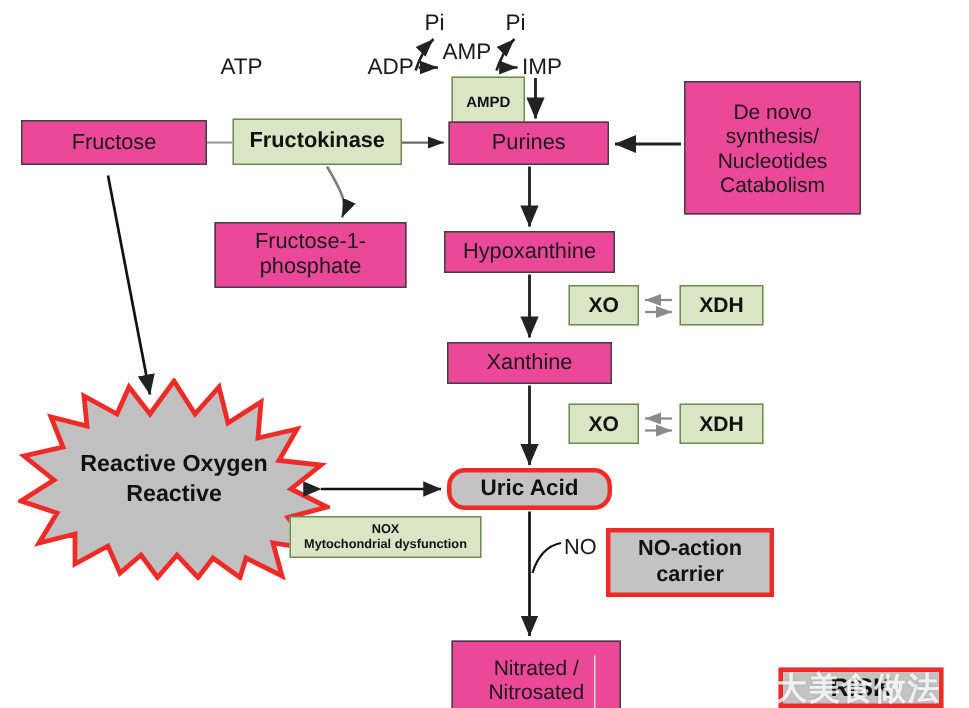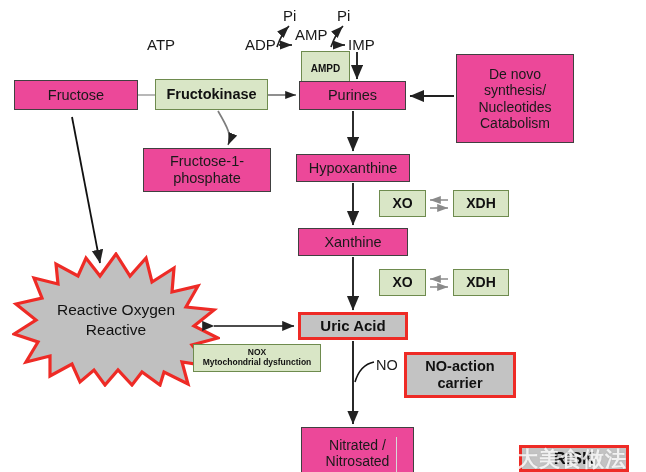--- a/index.html
+++ b/index.html
@@ -22,21 +22,21 @@
   .redbox{background:#c3c3c3;border:3px solid #ee2b26;color:#111;
           font-weight:bold;font-size:15px;}
 
   .freetext{position:absolute;color:#1a1a1a;font-size:15px;
             white-space:nowrap;}
 
   
   .star{position:absolute;}
   .star .label{position:absolute;left:0;top:0;width:100%;height:100%;
                display:flex;flex-direction:column;align-items:center;
-               justify-content:center;font-weight:normal;font-size:15.5px;
+               justify-content:center;font-weight:bold;font-size:15.5px;
                color:#111;line-height:1.25;text-align:center;
                pointer-events:none;}
 
   svg.ov{position:absolute;left:0;top:0;width:646px;height:472px;
          overflow:visible;pointer-events:none;}
 
   
   .wm{position:absolute;color:rgba(255,255,255,.82);font-weight:bold;
       font-size:21px;letter-spacing:1px;white-space:nowrap;
       text-shadow:0 0 2px rgba(0,0,0,.10);text-align:center;}
@@ -78,21 +78,21 @@
   <div class="node plain" style="left:296px;top:154px;width:114px;height:28px;">Hypoxanthine</div>
 
   <div class="node enzyme" style="left:379px;top:190px;width:47px;height:27px;font-size:14px;">XO</div>
   <div class="node enzyme" style="left:453px;top:190px;width:56px;height:27px;font-size:14px;">XDH</div>
 
   <div class="node plain" style="left:298px;top:228px;width:110px;height:28px;">Xanthine</div>
 
   <div class="node enzyme" style="left:379px;top:269px;width:47px;height:27px;font-size:14px;">XO</div>
   <div class="node enzyme" style="left:453px;top:269px;width:56px;height:27px;font-size:14px;">XDH</div>
 
-  <div class="node redbox" style="left:298px;top:312px;width:110px;height:28px;">Uric Acid</div>
+  <div class="node redbox" style="left:298px;top:312px;width:110px;height:28px;border-radius:12px;">Uric Acid</div>
 
   <div class="star" style="left:12px;top:252px;width:208px;height:135px;">
     <svg viewBox="0 0 208 135" width="208" height="135">
       <polygon points="104,2 118,24 134,6 140,30 162,16 160,40 186,34 174,55 202,58 182,74 206,86 180,93 196,114 170,110
                        176,132 152,120 148,133 130,120 120,133 106,118 93,133 82,118 68,130 60,112 38,124 38,104 14,110
                        26,90 2,82 24,68 4,52 30,46 22,26 46,32 44,12 66,24 74,6 88,24" fill="#c0c0c0" stroke="#ee2b26" stroke-width="3.2" stroke-linejoin="miter"></polygon>
     </svg>
     <div class="label">
       <span>Reactive Oxygen</span>
       <span>Reactive</span>

